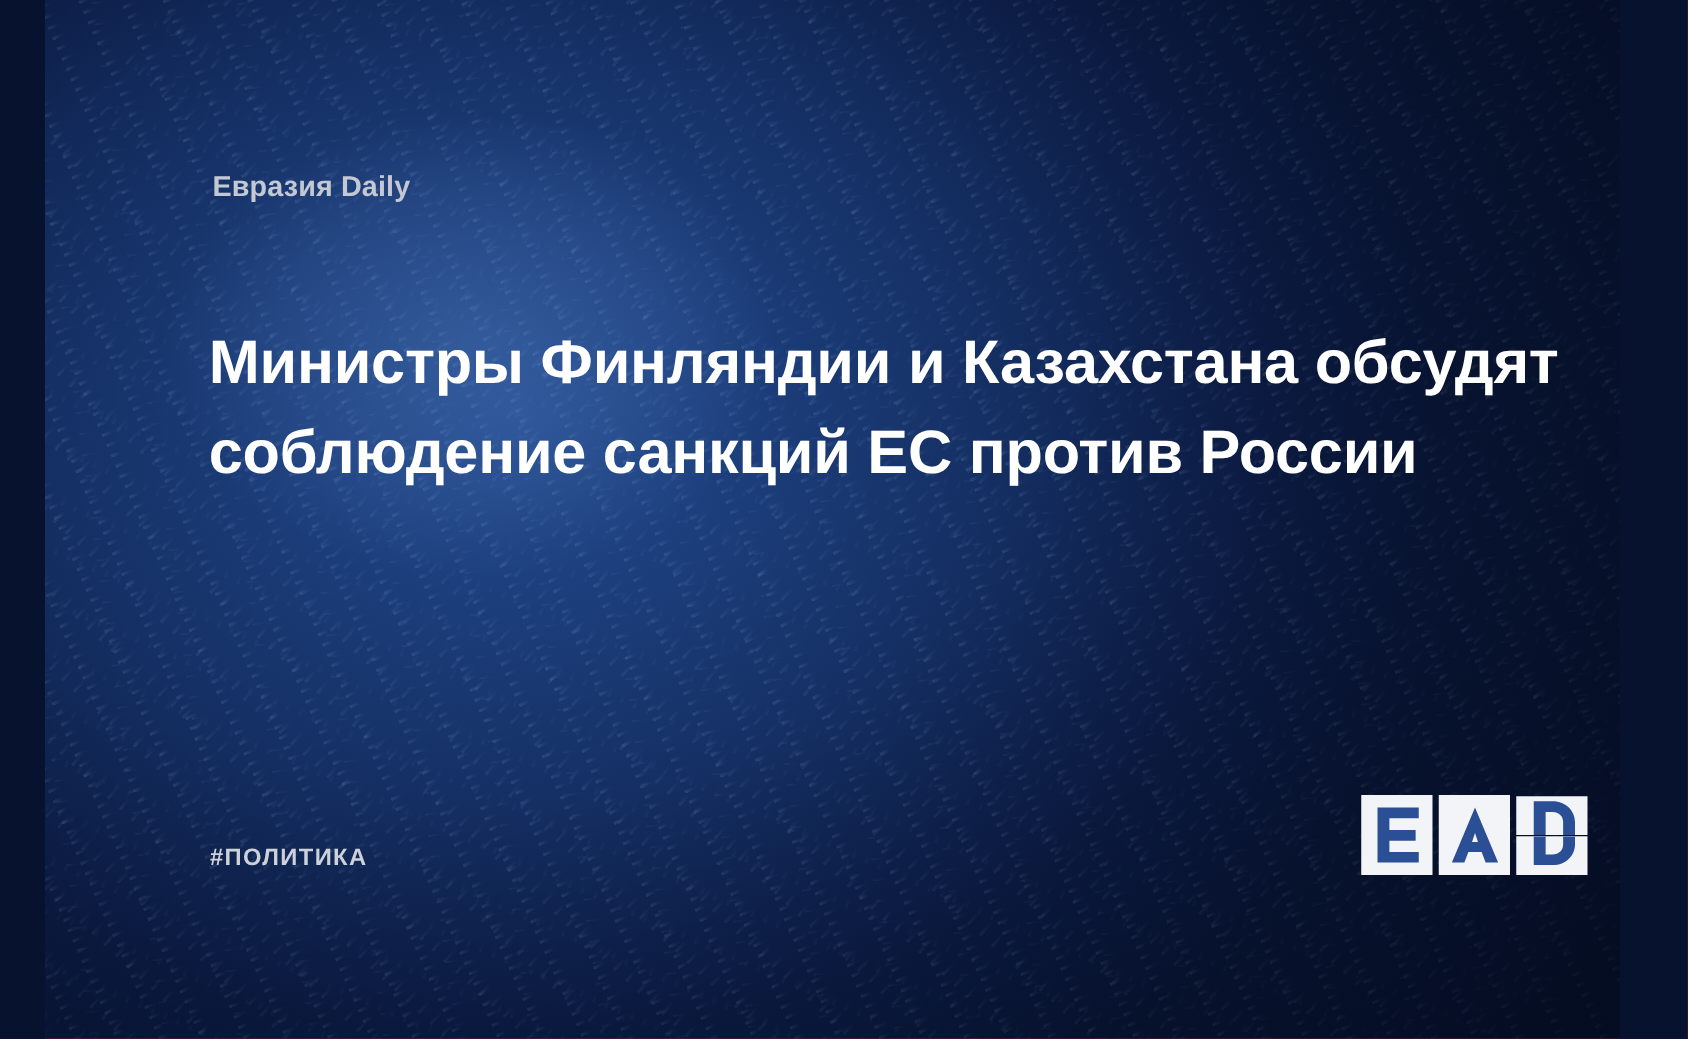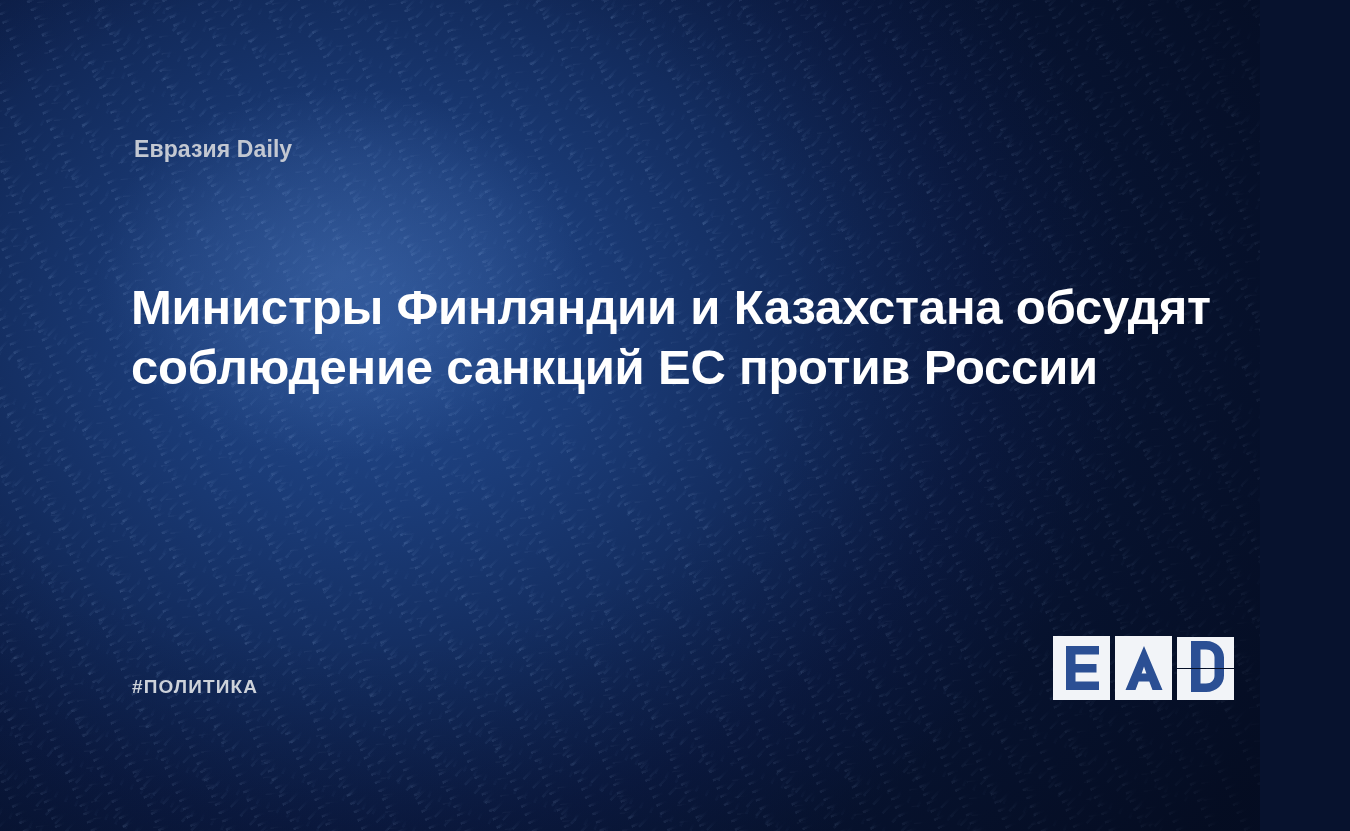--- a/index.html
+++ b/index.html
@@ -8,20 +8,21 @@
     padding: 0;
     background: #07122e;
   }
   .card {
     position: relative;
     width: 1260px;
     height: 831px;
     overflow: hidden;
     font-family: "Liberation Sans", "DejaVu Sans", sans-serif;
     background-color: #b91c1c;
+    margin-left: 36px;
     -webkit-font-smoothing: antialiased;
   }
 
   
   .bg-base {
     position: absolute;
     inset: 0;
     background:
       radial-gradient(ellipse 760px 620px at 30% 40%, #234a8d 0%, #1b3c78 28%, #132c5e 55%, #0c1c45 80%, #081636 100%);
   }
@@ -138,25 +139,25 @@
     font-size: 23px;
     font-weight: bold;
     color: #c3c8d2;
     letter-spacing: 0.1px;
     white-space: nowrap;
   }
 
   .headline {
     position: absolute;
     left: 131px;
-    top: 277px;
+    top: 254px;
     width: 1125px;
     margin: 0;
     font-size: 49px;
-    line-height: 60px;
+    line-height: 72px;
     font-weight: bold;
     color: #ffffff;
     letter-spacing: -0.2px;
   }
 
   .category {
     position: absolute;
     left: 132px;
     top: 676px;
     font-size: 19px;

